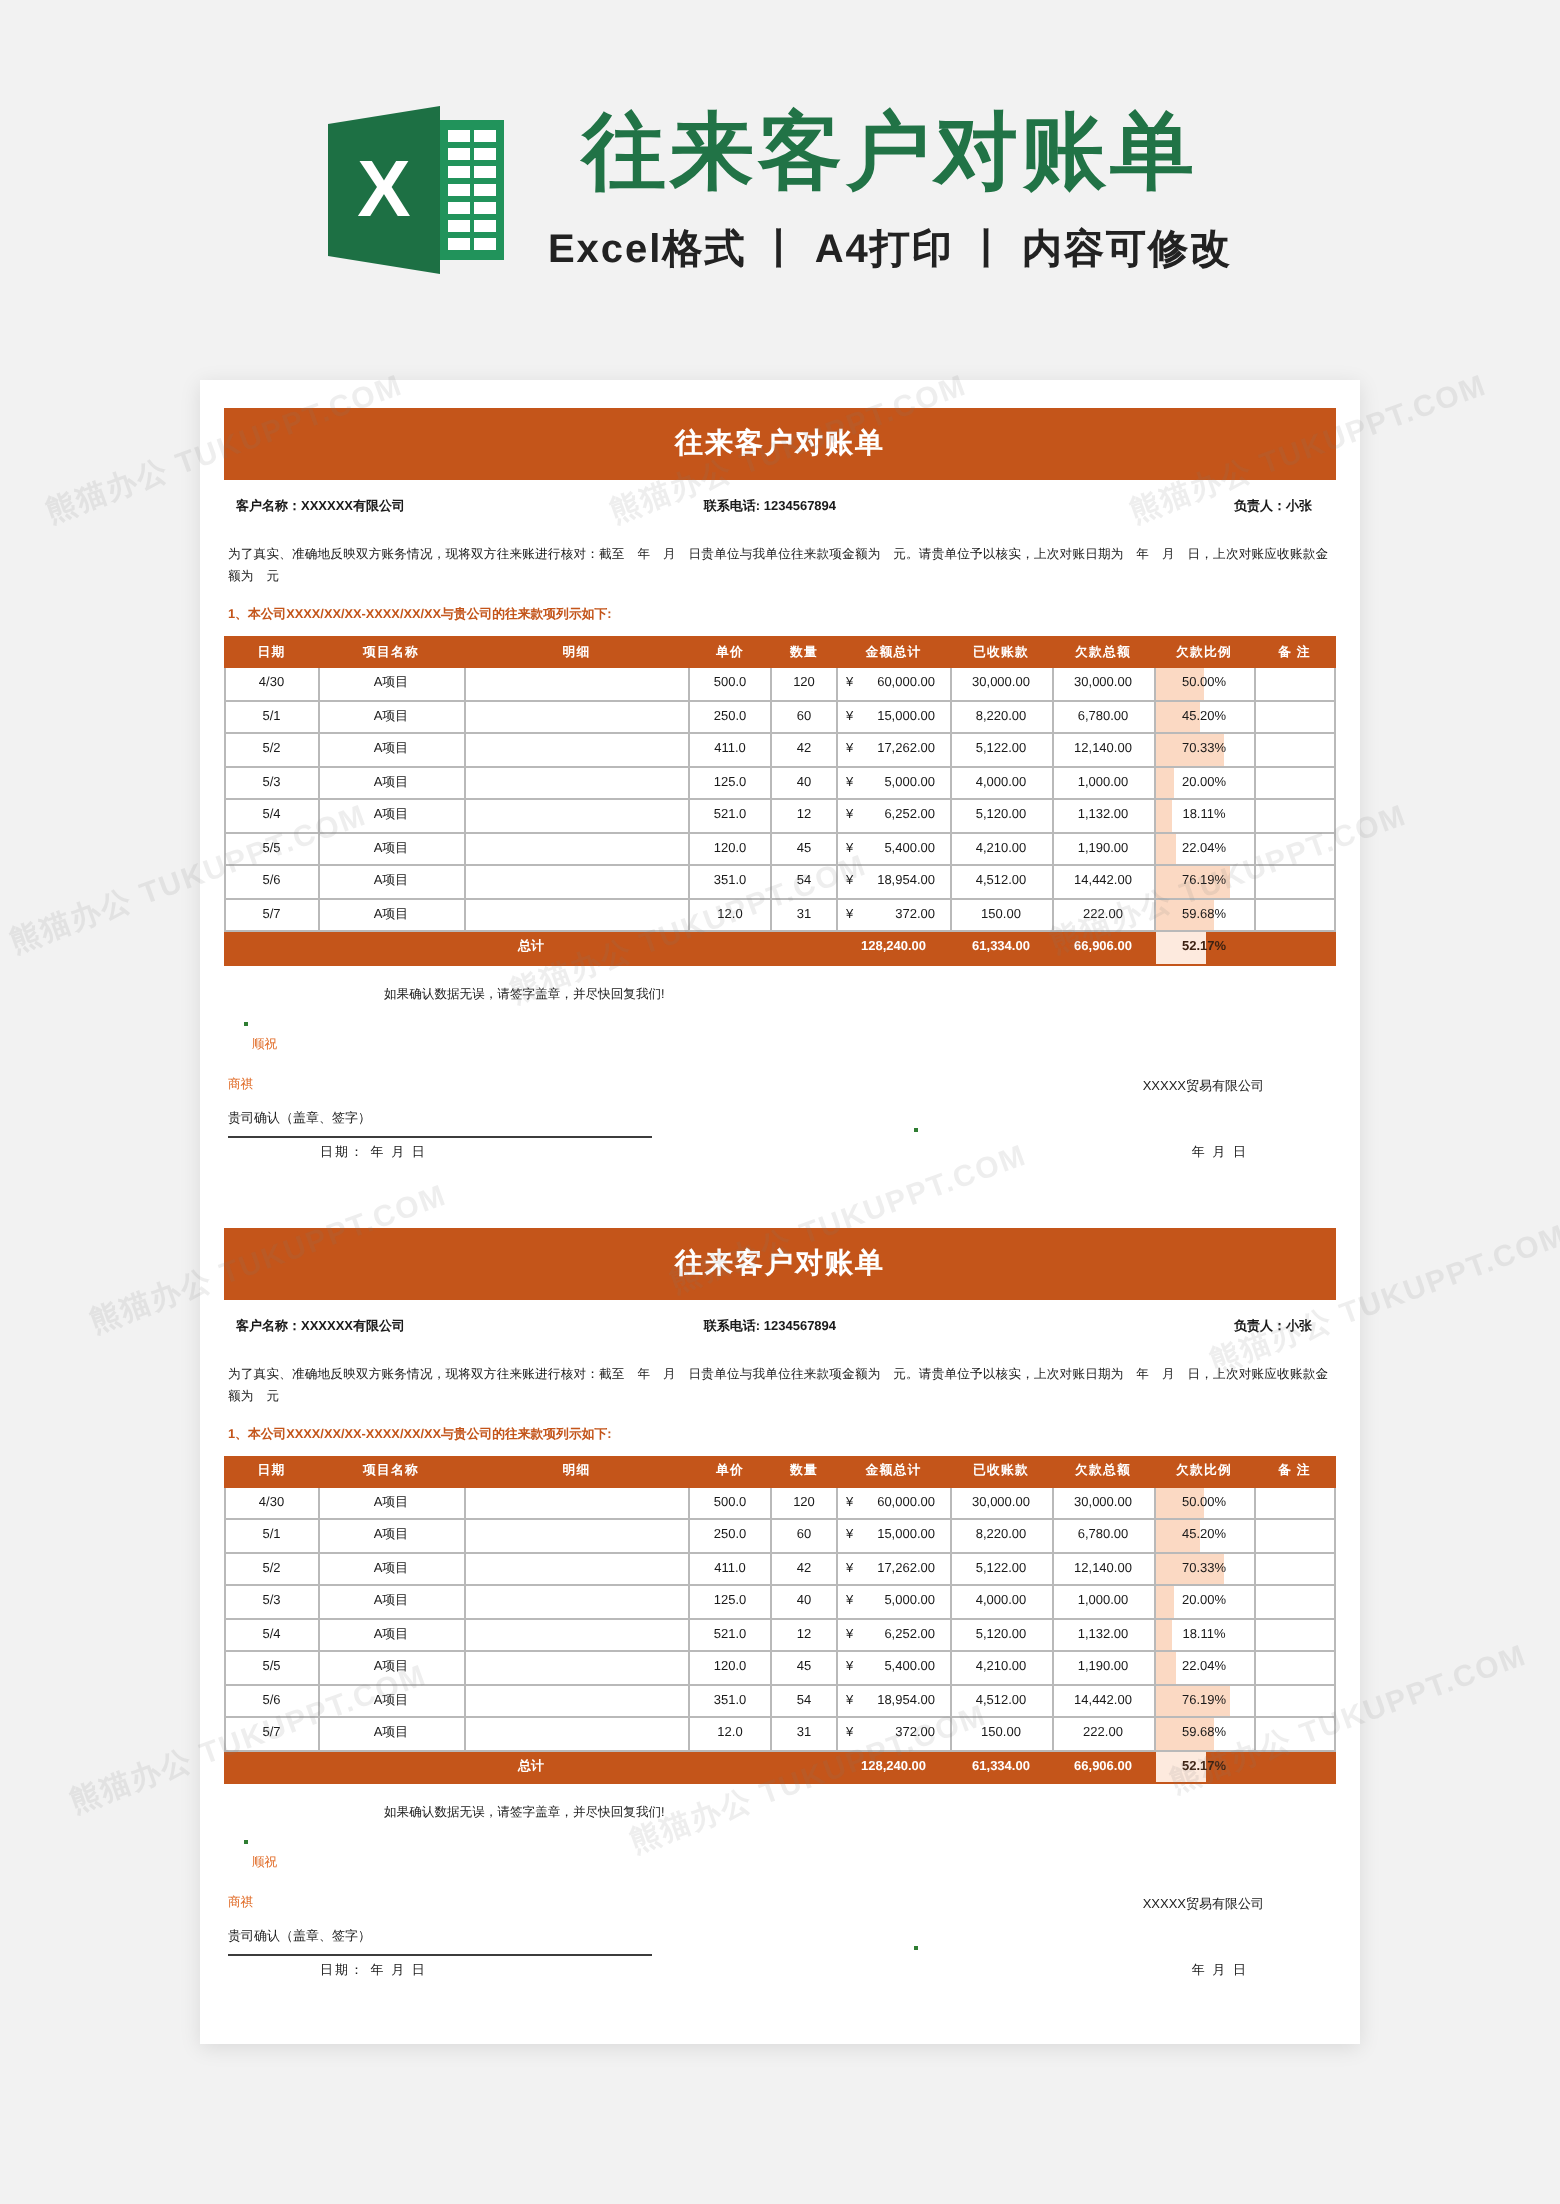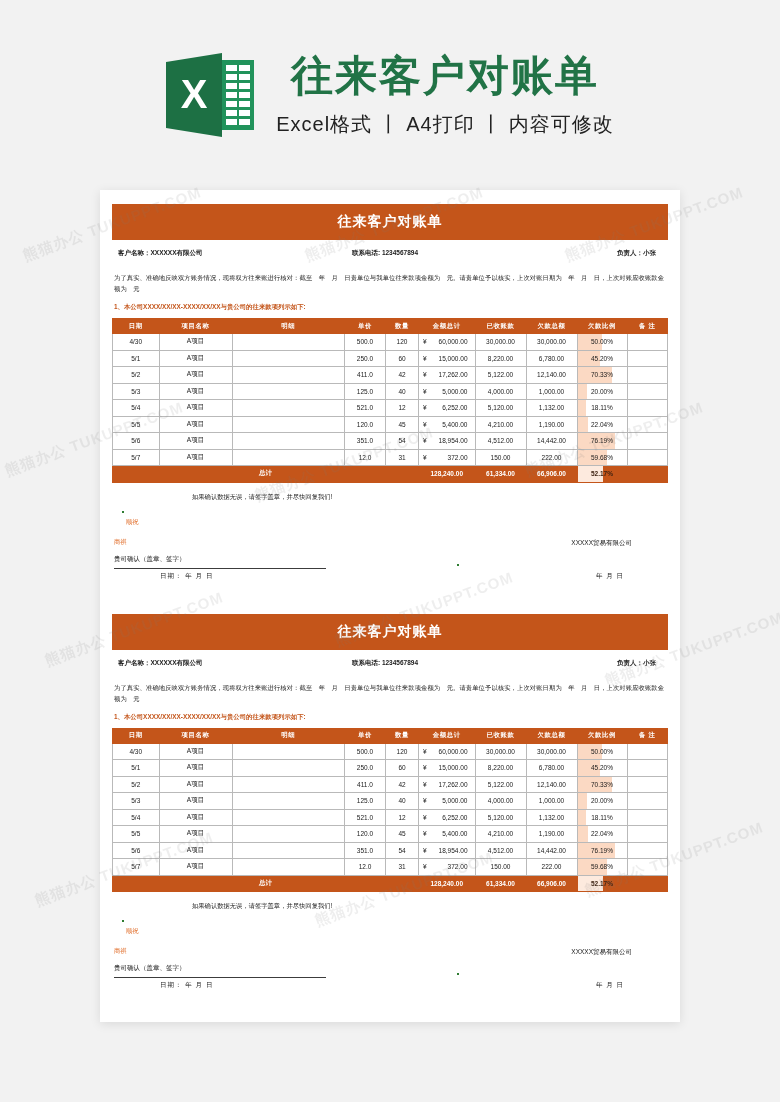--- a/index.html
+++ b/index.html
@@ -17,21 +17,21 @@
     background: #f2f2f2;
   }
   .xlogo { width: 88px; height: 86px; flex: 0 0 auto; }
   .banner-text { display: flex; flex-direction: column; align-items: center; }
   .banner-title {
     font-size: 42px; font-weight: bold; color: #217346;
     letter-spacing: 2px; line-height: 1.15;
   }
   .banner-sub {
     margin-top: 10px;
-    font-size: 20px; font-weight: normal; color: #222;
+    font-size: 20px; font-weight: bold; color: #222;
     letter-spacing: 1px;
   }
   
   .sheet {
     position: absolute; left: 100px; top: 190px;
     width: 580px; height: 832px;
     background: #ffffff;
     box-shadow: 0 2px 10px rgba(0,0,0,0.10);
     padding: 14px 12px 10px 12px;
   }

